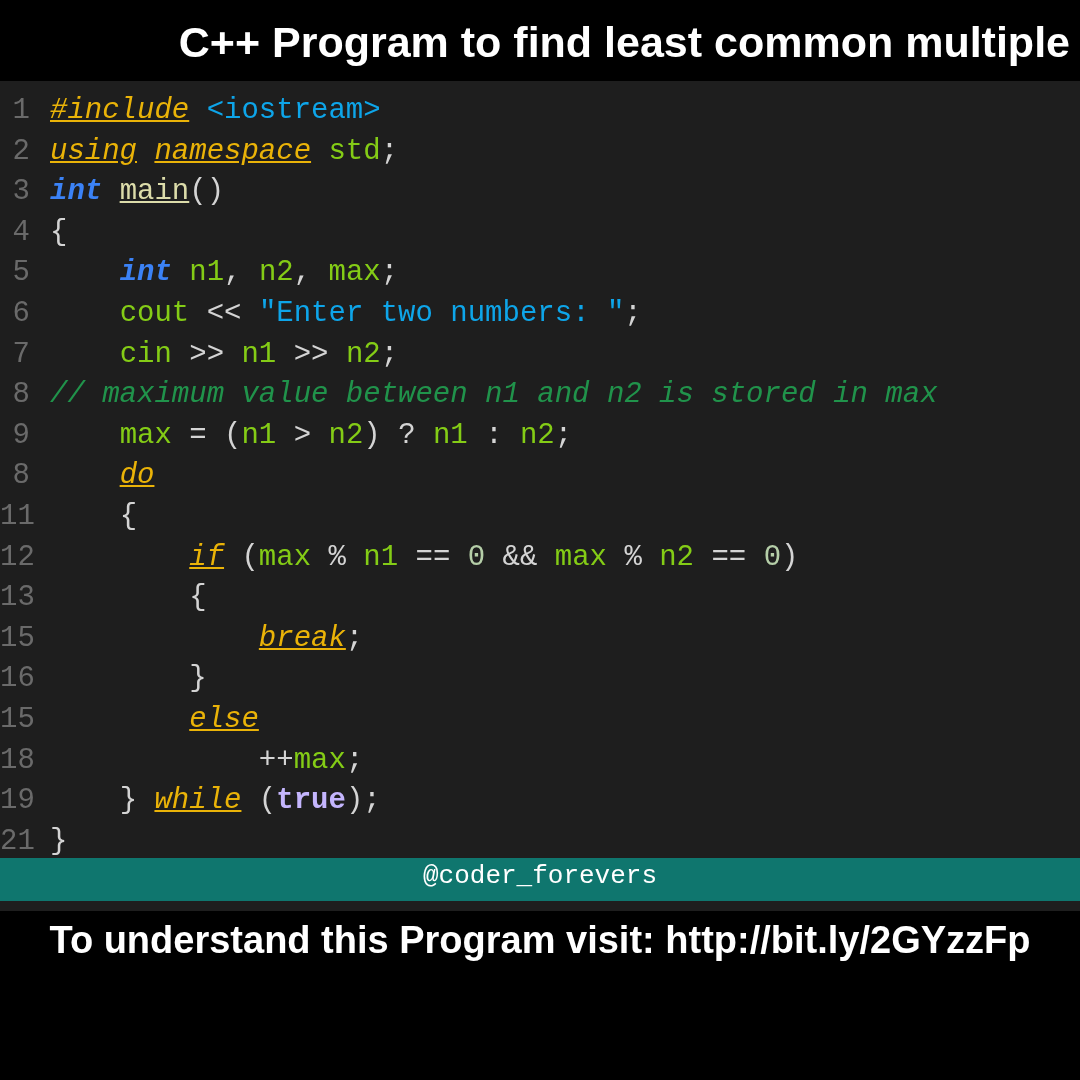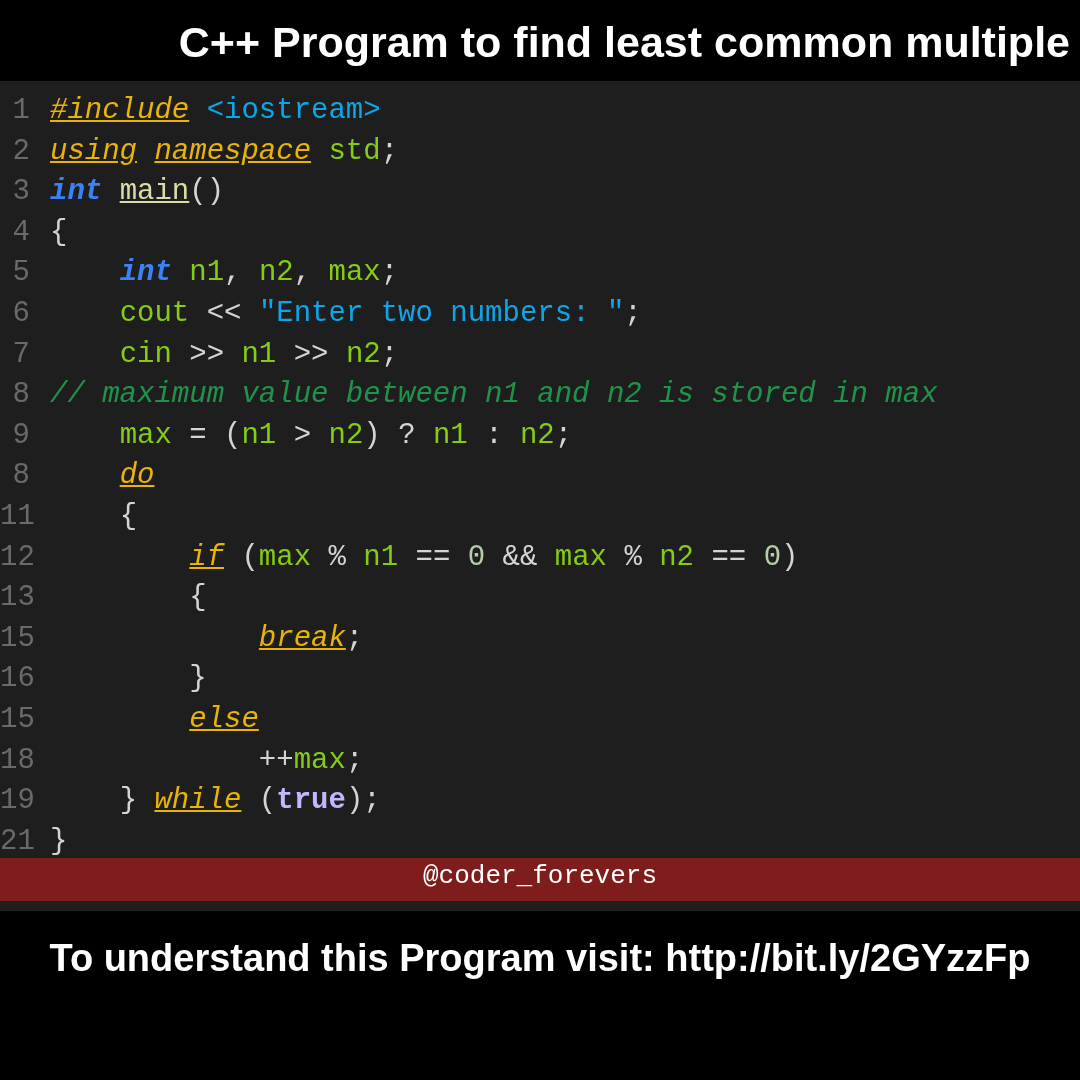--- a/index.html
+++ b/index.html
@@ -45,29 +45,29 @@
     .cmt { color: #22c55e; font-style: italic; opacity:0.7; }
     .op { color: #d4d4d4; }
     .const { color: #c4b5fd; font-weight: bold; }
     .delim { color: #d4d4d4; }
     .footer-handle {
       color: #fff;
       font-size: 26px;
       font-weight: 400;
       text-align: center;
       margin-top: -4px;
-      background: #7f1d1d;
+      background: #0f766e;
       padding-bottom: 6px;
     }
     .footer {
       color: #fff;
       font-size: 38px;
       font-weight: 700;
       text-align: center;
-      padding: 26px 8px;
+      padding: 8px 8px;
     }
   </style>
 </head>
 <body>
 
 <div class="title">C++ Program to find least common multiple</div>
 
 <div class="code-area">
   <div class="line"><span class="ln">1</span><span class="code"><span class="kw">#include</span> <span class="str">&lt;iostream&gt;</span></span></div>
 

